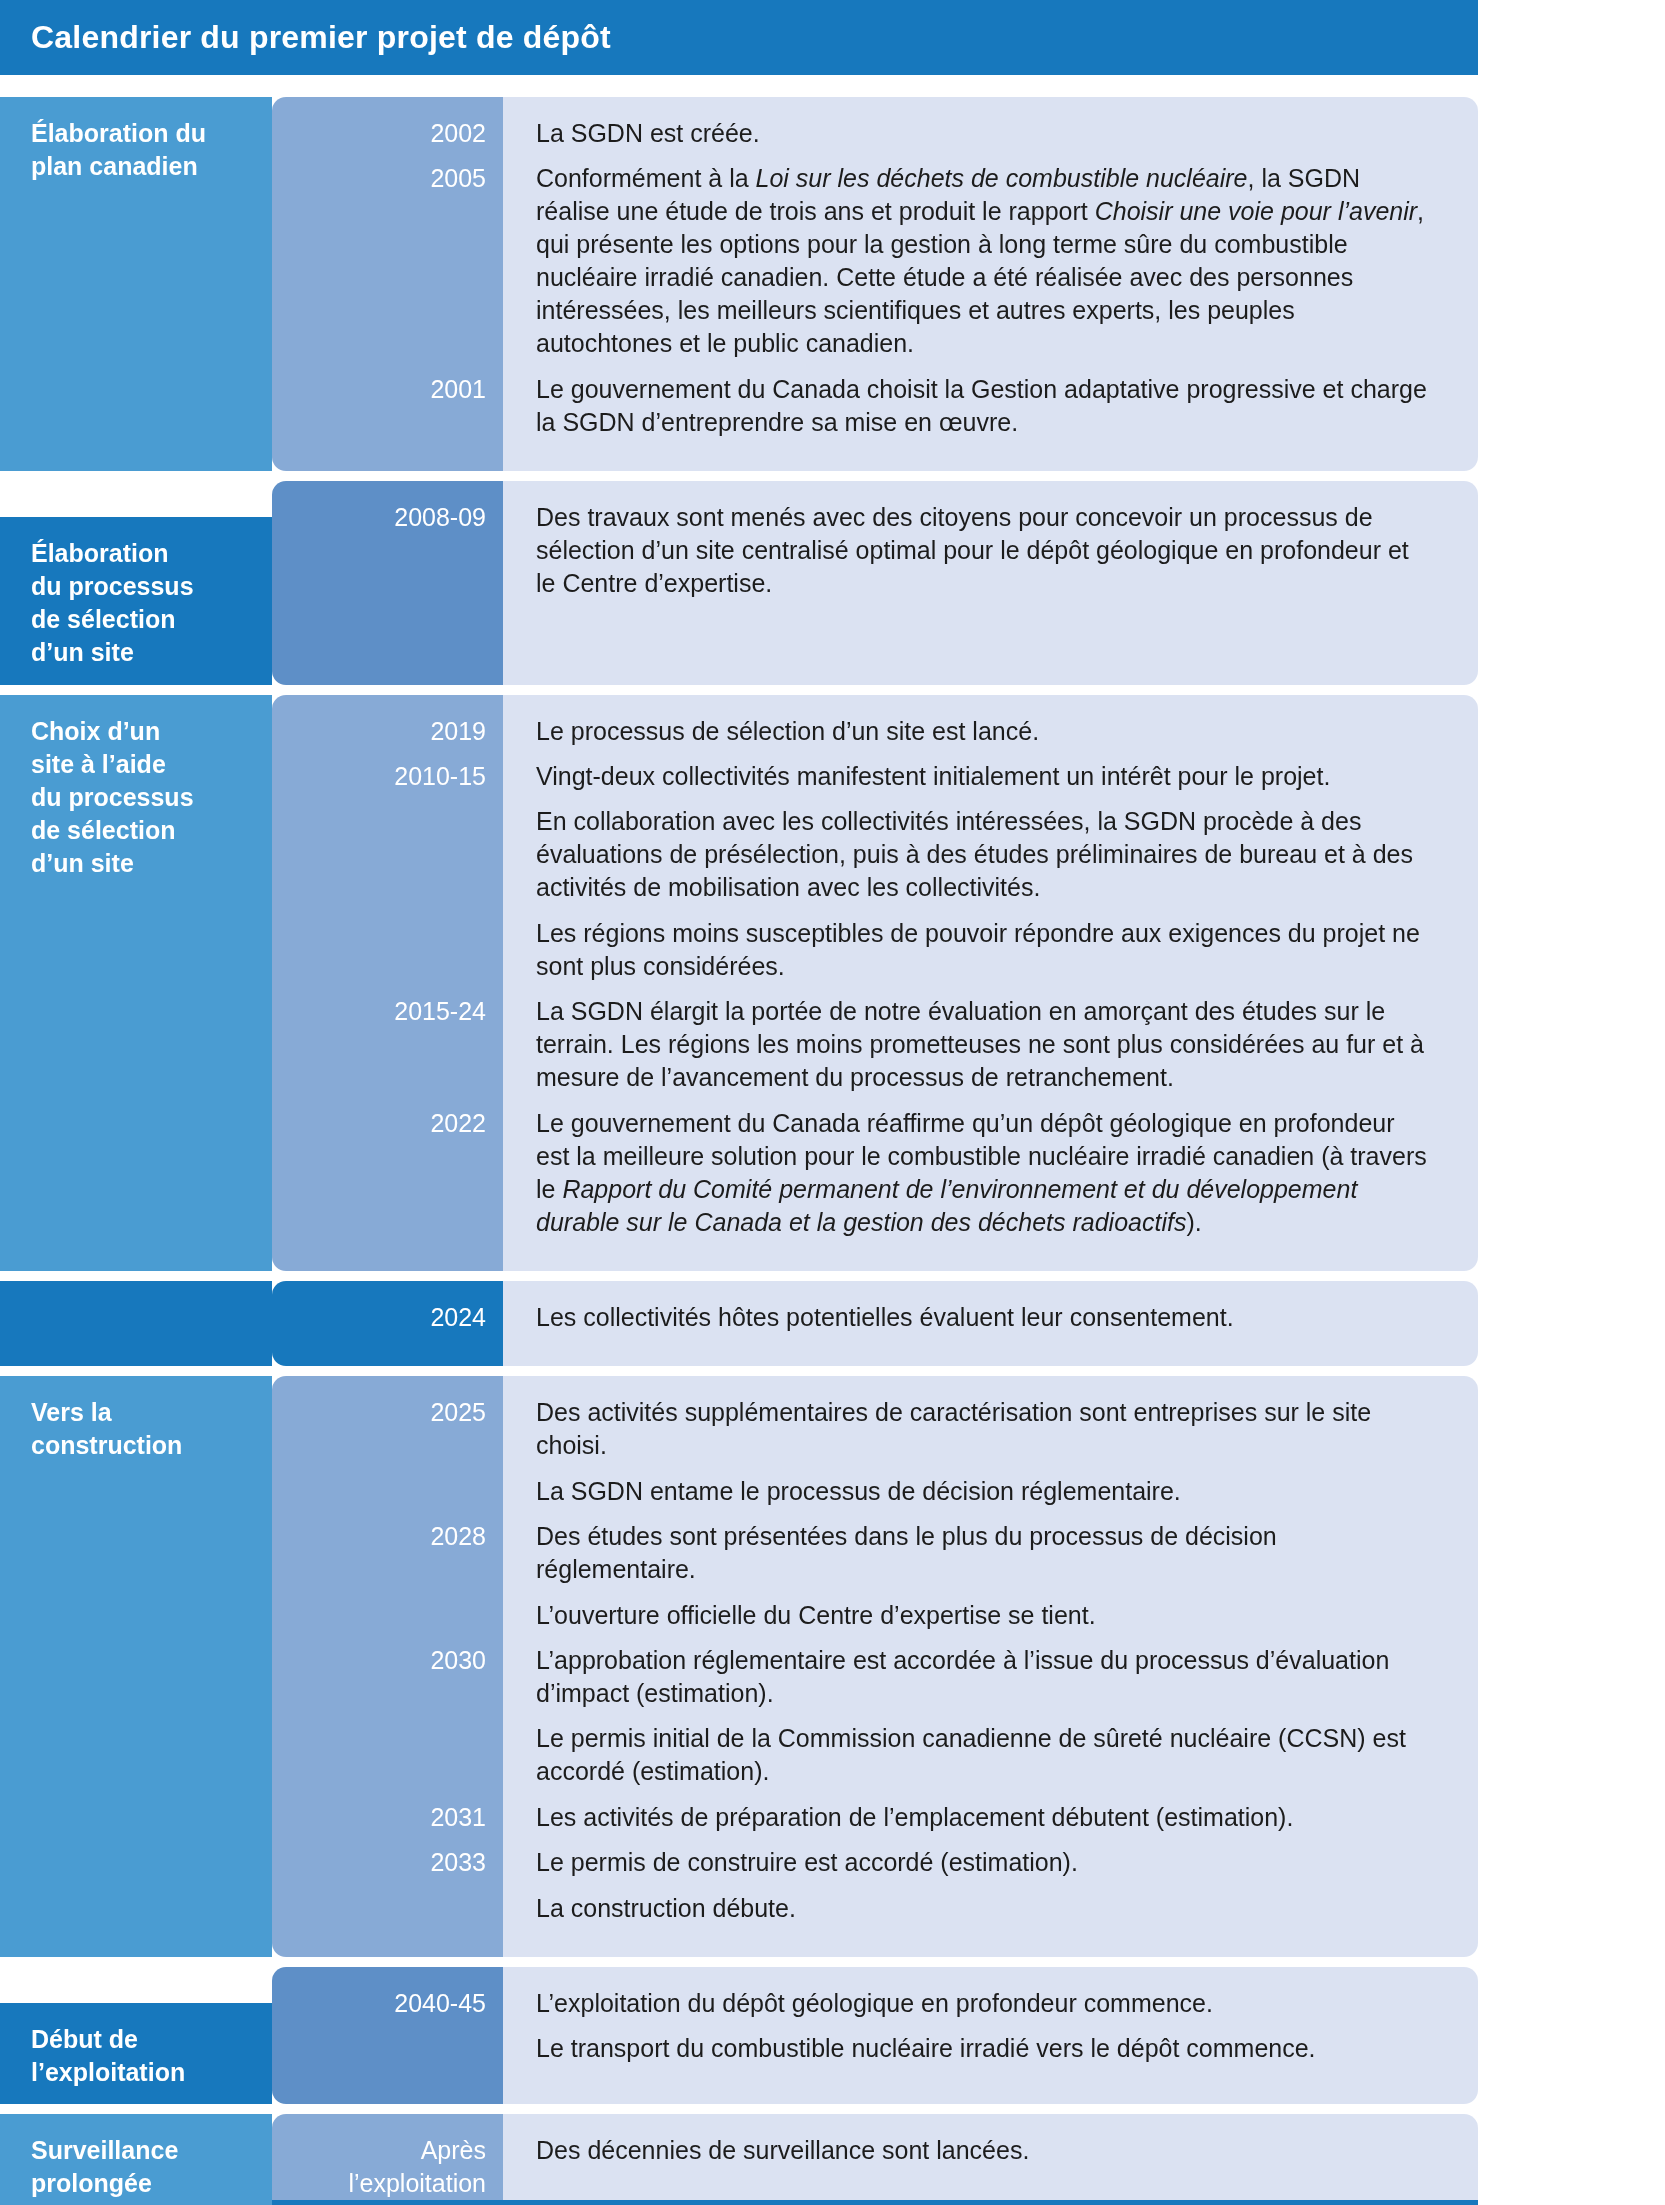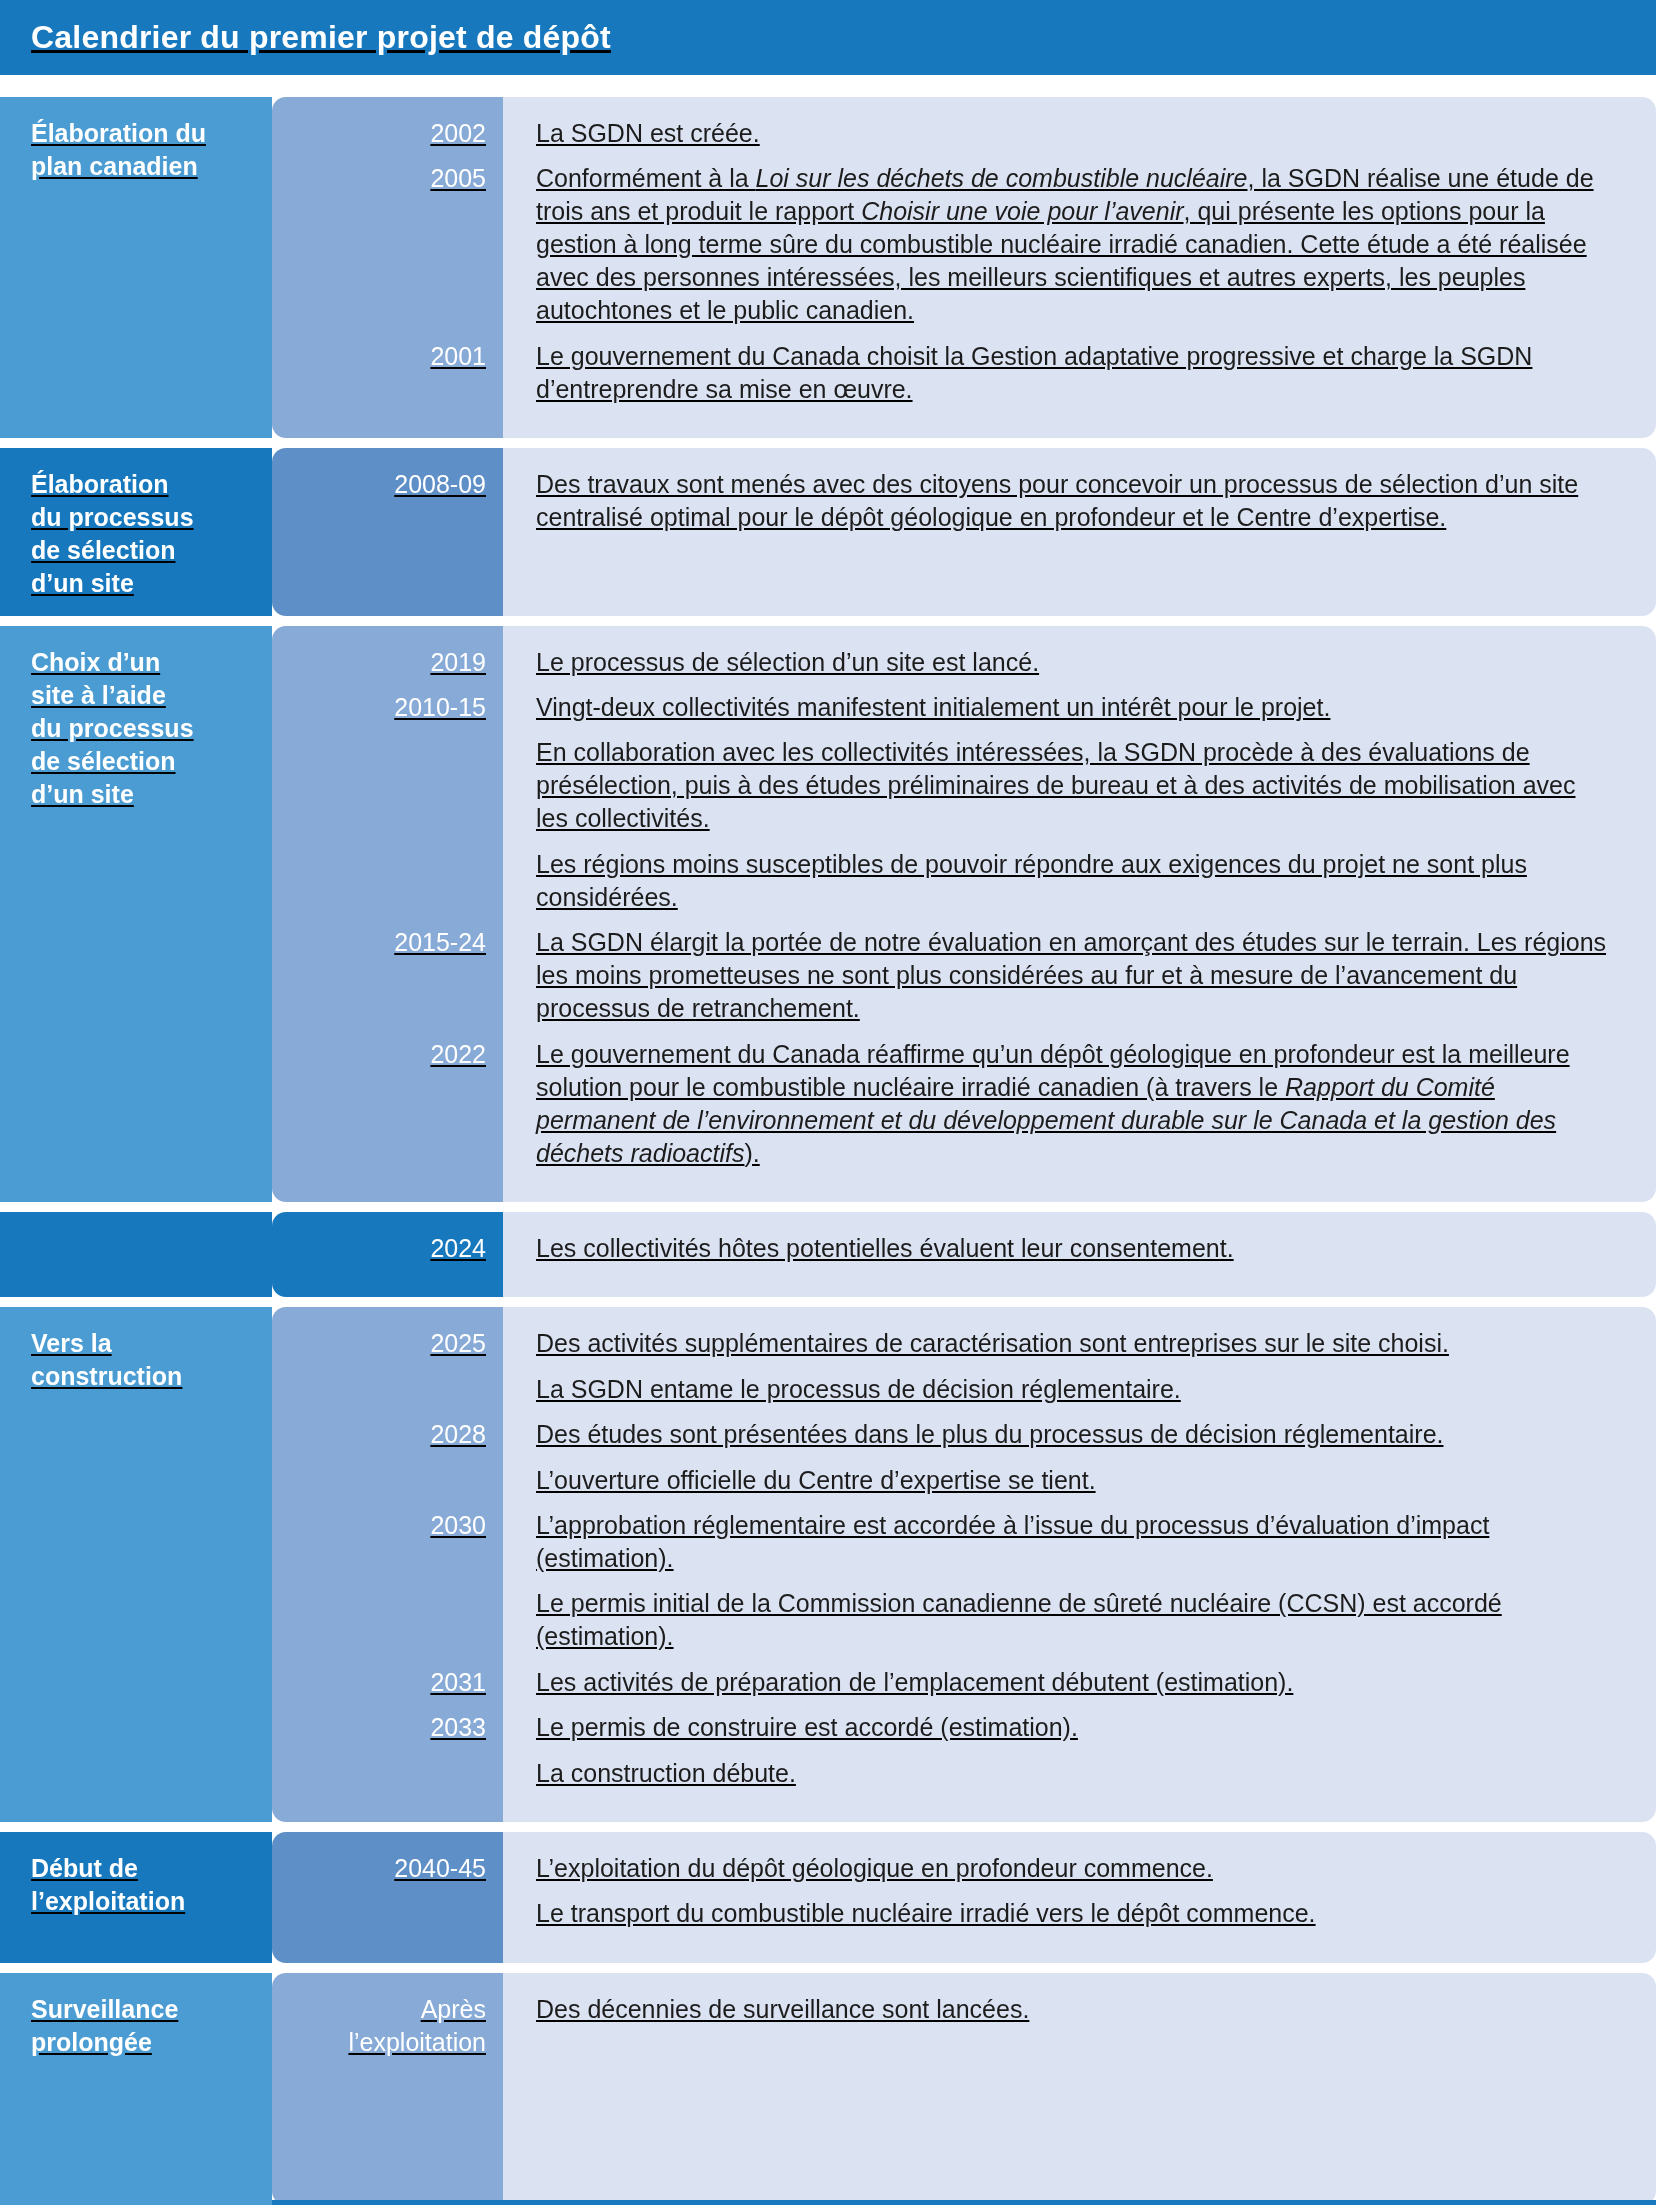--- a/index.html
+++ b/index.html
@@ -3,21 +3,21 @@
 <meta charset="utf-8">
 <style>
   * { box-sizing: border-box; }
   html, body { margin: 0; padding: 0; }
   body {
     width: 1666px; height: 2205px;
     background: #ffffff;
     font-family: "Liberation Sans", "DejaVu Sans", sans-serif;
     overflow: hidden;
   }
-  .page { position: relative; width: 1656px; height: 2205px; display: flex; flex-direction: column; text-decoration: underline; }
+  .page { position: relative; width: 1478px; height: 2205px; display: flex; flex-direction: column; }
 
   header.titlebar {
     flex: 0 0 75px;
     background: var(--c-dark);
     display: flex; align-items: center;
     padding-left: 31px;
     margin-bottom: 22px;
   }
   h1 { margin: 0; color: #ffffff; font-size: 32px; font-weight: bold; letter-spacing: 0.2px; }
 
@@ -34,21 +34,21 @@
     flex: 1 1 auto;
     display: grid;
     grid-template-columns: 231px 1fr;
     align-content: start;
     padding: 20px 0 20px 0;
     border-radius: 14px;
   }
 
   .theme-light .label { background: var(--c-light-label); }
   .theme-light .events { background: linear-gradient(90deg, var(--c-year-light) 0 231px, var(--c-content) 231px); }
-  .theme-dark .label { background: var(--c-dark); }
+  .theme-dark .label { background: var(--c-dark); margin-top: 36px; }
   .theme-dark .events { background: linear-gradient(90deg, var(--c-year-medium) 0 231px, var(--c-content) 231px); }
   .theme-solid .label { background: var(--c-dark); }
   .theme-solid .events { background: linear-gradient(90deg, var(--c-dark) 0 231px, var(--c-content) 231px); }
 
   .year {
     grid-column: 1;
     text-align: right;
     padding-right: 17px;
     color: #ffffff;
     white-space: pre-line;

